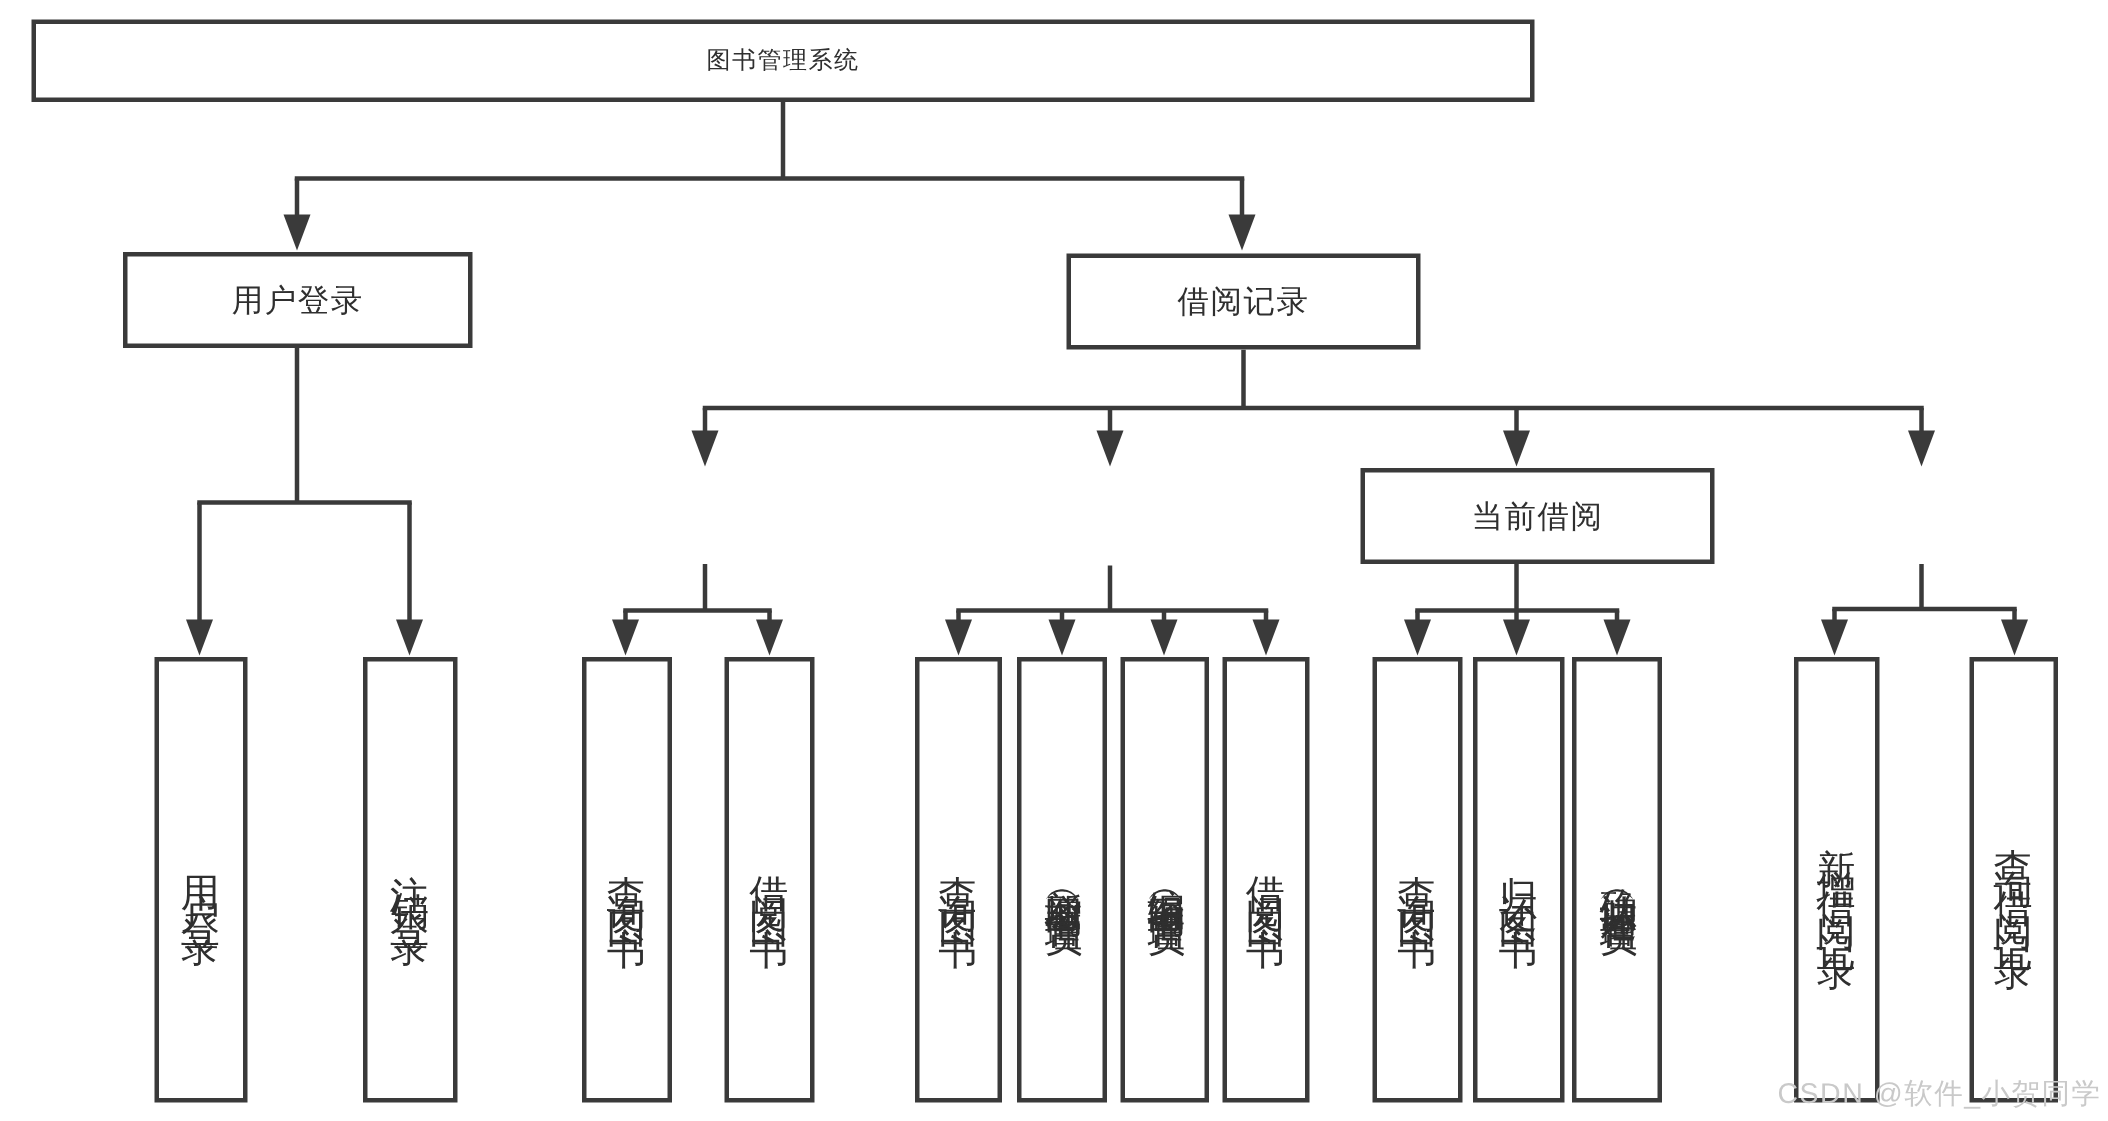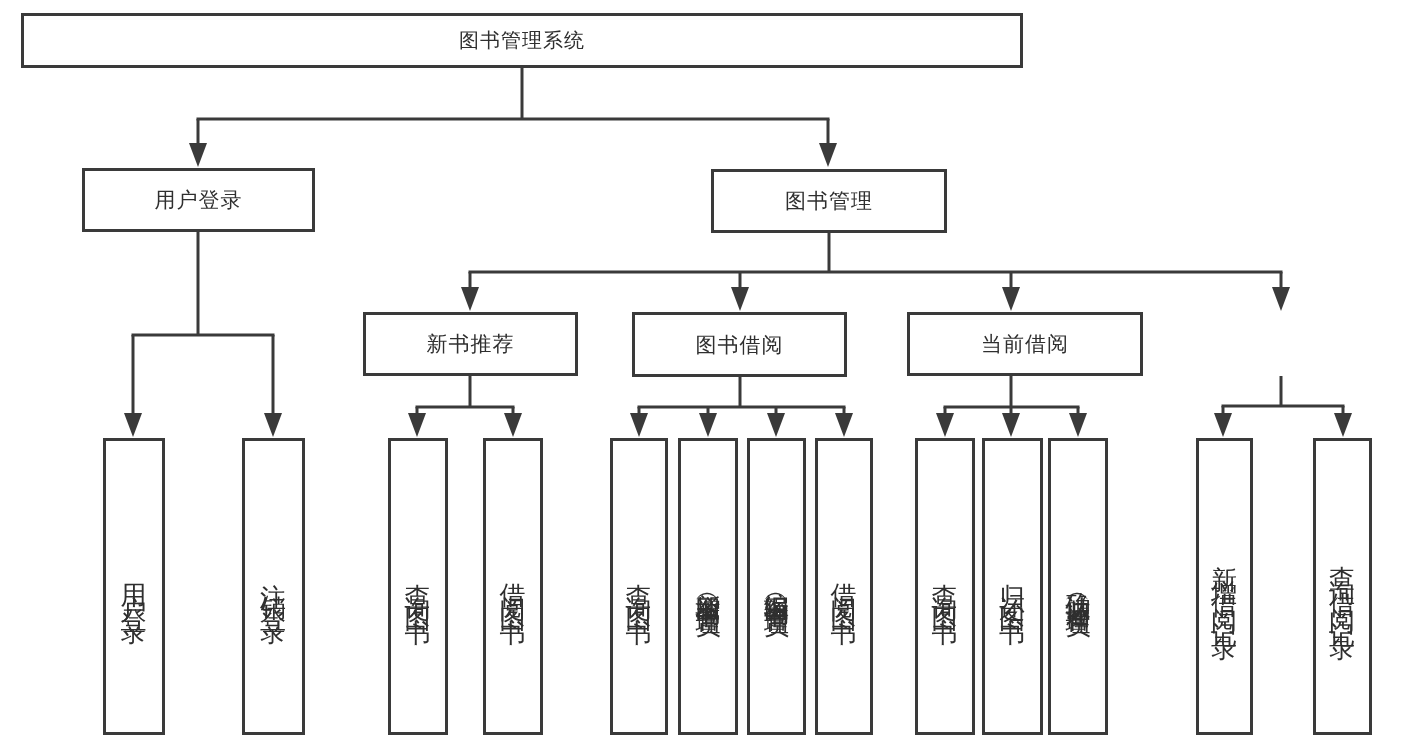--- a/index.html
+++ b/index.html
@@ -8,21 +8,21 @@
     font-family:"Liberation Sans", sans-serif; overflow:hidden;
   }
   svg.edges { position:absolute; left:0; top:0; z-index:1; }
   .node {
     position:absolute; box-sizing:border-box; background:#ffffff;
     border:3px solid #3a3a3a; color:#2f2f2f;
     display:flex; align-items:center; justify-content:center;
     z-index:2;
   }
   .node.h .label { font-size:21px; letter-spacing:1px; white-space:nowrap; }
-  .node.root .label { font-size:20px; }
+  .node.root .label { font-size:16px; }
   .node.leaf .label {
     writing-mode:vertical-rl; text-orientation:mixed;
     font-size:26px; letter-spacing:12px; line-height:1;
   }
   .node.leaf.mid .label { letter-spacing:14px; }
   .node.leaf.long .label { font-size:25px; letter-spacing:3px; }
   .watermark {
     position:absolute; right:4px; bottom:5px; z-index:5;
     font-size:19px; color:#c9c9c9; letter-spacing:1px; white-space:nowrap;
   }
@@ -102,29 +102,23 @@
   </svg>
 
   <div class="node h root" style="left:21px; top:13px; width:1002px; height:55px">
     <span class="label">图书管理系统</span>
   </div>
 
   <div class="node h" style="left:82px; top:168px; width:233px; height:64px">
     <span class="label">用户登录</span>
   </div>
   <div class="node h" style="left:711px; top:169px; width:236px; height:64px">
-    <span class="label">图书管理</span>
+    <span class="label">借阅记录</span>
   </div>
 
-  <div class="node h" style="left:363px; top:312px; width:215px; height:64px">
-    <span class="label">新书推荐</span>
-  </div>
-  <div class="node h" style="left:632px; top:312px; width:215px; height:65px">
-    <span class="label">图书借阅</span>
-  </div>
   <div class="node h" style="left:907px; top:312px; width:236px; height:64px">
     <span class="label">当前借阅</span>
   </div>
 
   <div class="node leaf" style="left:103px; top:438px; width:62px; height:297px">
     <span class="label">用户登录</span>
   </div>
   <div class="node leaf" style="left:242px; top:438px; width:63px; height:297px">
     <span class="label">注销登录</span>
   </div>
@@ -159,13 +153,14 @@
     <span class="label">确认归还（管理员）</span>
   </div>
 
   <div class="node leaf mid" style="left:1196px; top:438px; width:57px; height:297px">
     <span class="label">新增借阅记录</span>
   </div>
   <div class="node leaf mid" style="left:1313px; top:438px; width:59px; height:297px">
     <span class="label">查询借阅记录</span>
   </div>
 
+  <div class="watermark">CSDN @软件_小贺同学</div>
 </div>
 
 </body></html>

